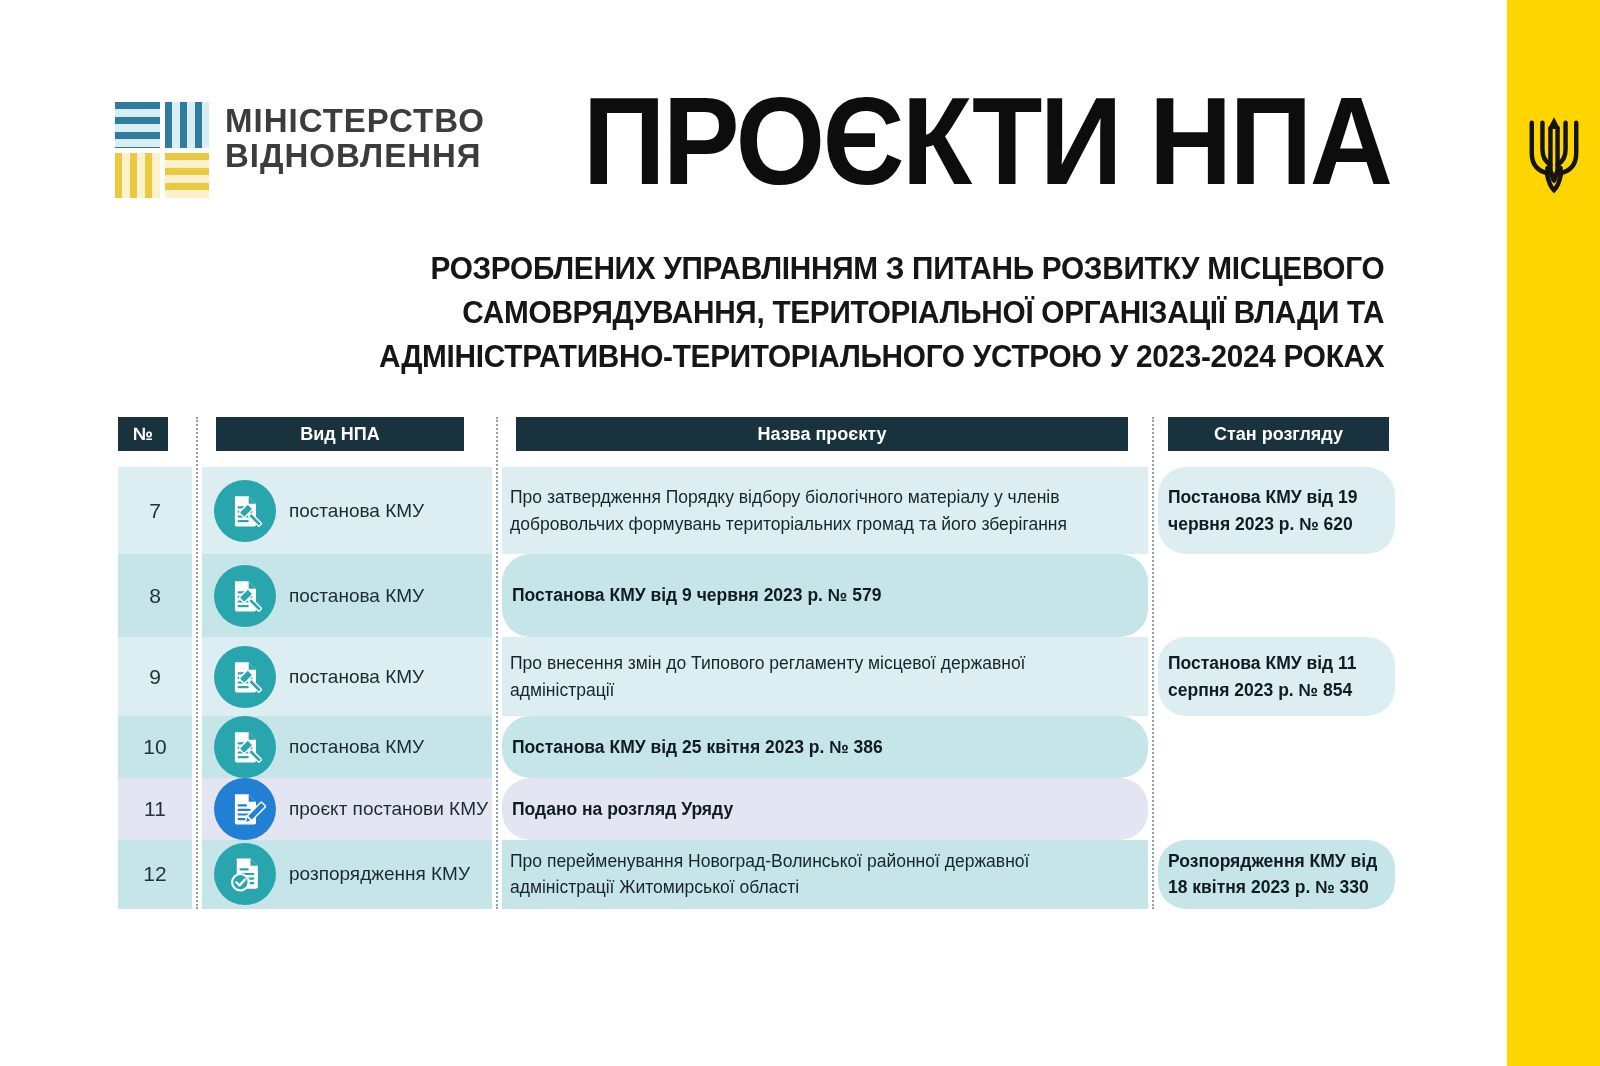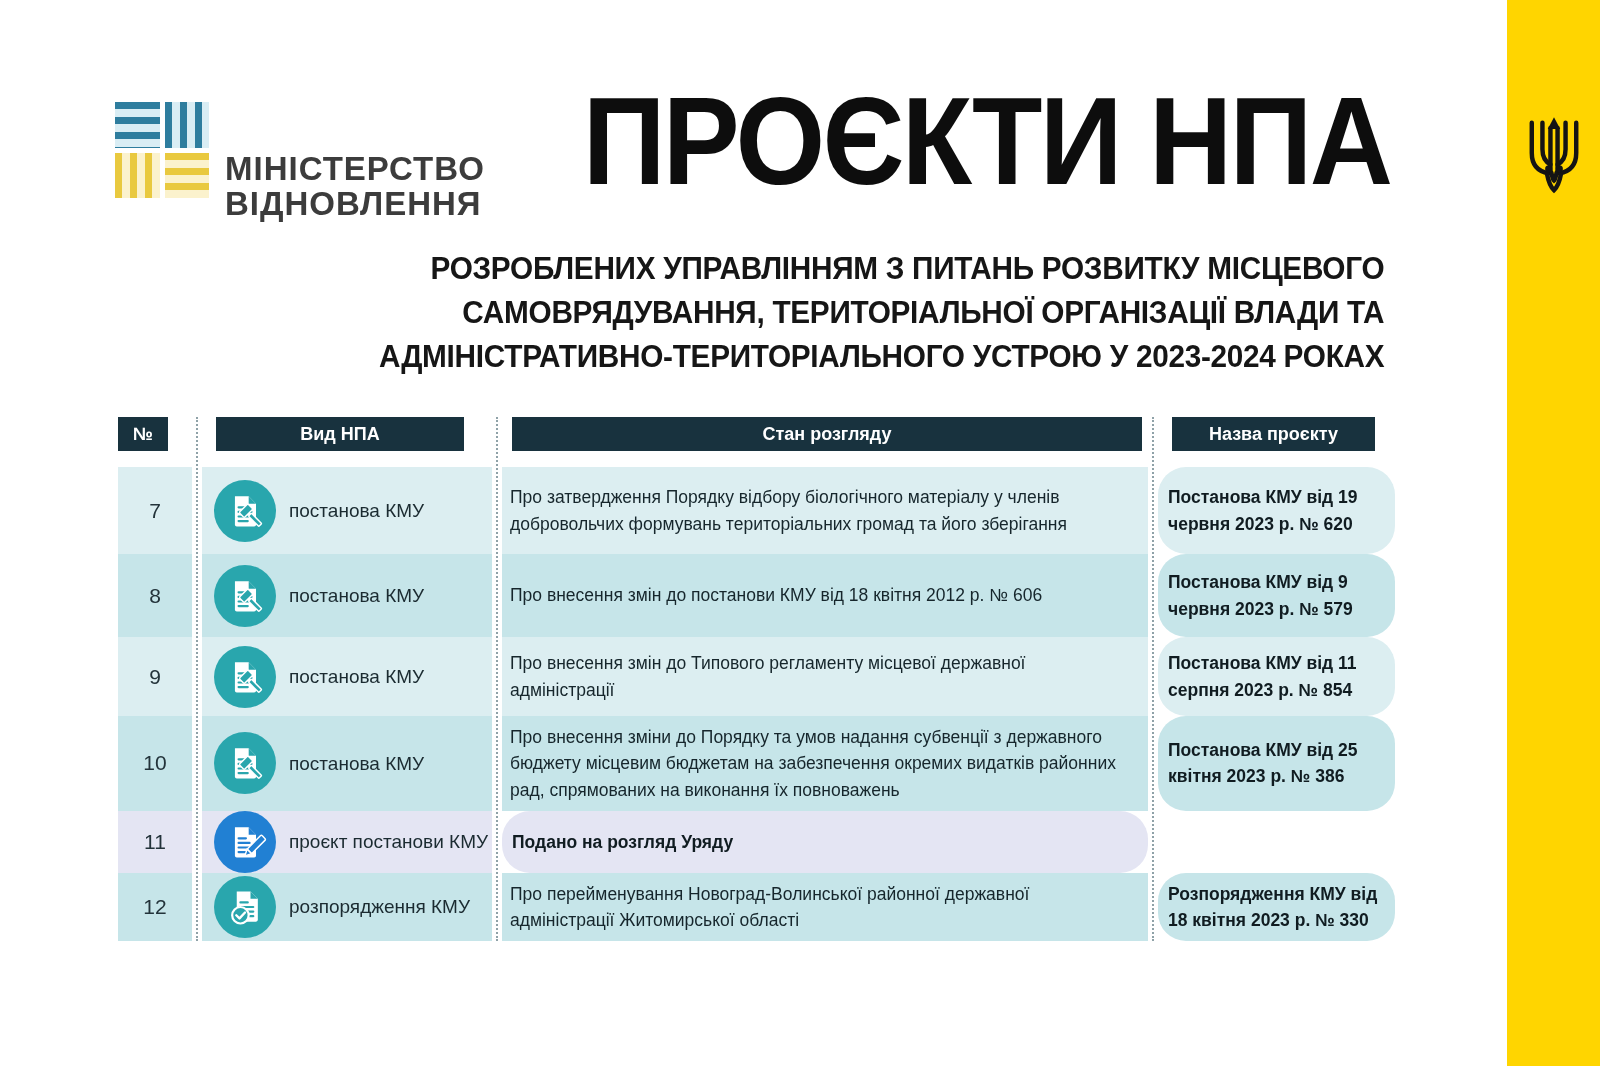--- a/index.html
+++ b/index.html
@@ -24,21 +24,21 @@
   .logo { position: absolute; left: 115px; top: 102px; display: flex; gap: 16px; }
   .logo-mark {
     width: 94px; height: 96px;
     display: grid; grid-template-columns: 1fr 1fr; grid-template-rows: 1fr 1fr; gap: 5px;
   }
   .q { width: 100%; height: 100%; }
   .q-tl { background: repeating-linear-gradient(180deg, #2e7d9e 0 7px, #d9edf4 7px 15px); }
   .q-tr { background: repeating-linear-gradient(90deg,  #2e7d9e 0 7px, #d9edf4 7px 15px); }
   .q-bl { background: repeating-linear-gradient(90deg,  #e9c93f 0 7px, #fbf2cd 7px 15px); }
   .q-br { background: repeating-linear-gradient(180deg, #e9c93f 0 7px, #fbf2cd 7px 15px); }
-  .logo-text { padding-top: 2px; margin-top: 48px; }
+  .logo-text { padding-top: 2px; }
   .logo-name { font-size: 33px; font-weight: 600; letter-spacing: 1px; color: #3c3c3c; line-height: 1.05; }
   .logo-tag  { margin-top: 7px; font-size: 16.5px; color: #4f4f4f; line-height: 1.2; font-style: italic; }
 
   
   .main-title {
     position: absolute; top: 76px; right: 210px;
     font-size: 124px; font-weight: 700; color: #0d0d0d;
     letter-spacing: -3px; line-height: 1.05; white-space: nowrap;
     transform: scaleX(0.93); transform-origin: right center;
   }
@@ -145,22 +145,22 @@
 </div>
 
 <main class="npa-table">
   <div class="vsep vsep-1"></div>
   <div class="vsep vsep-2"></div>
   <div class="vsep vsep-3"></div>
 
   <div class="grid-row t-head">
     <div class="hbox hbox-num">№</div>
     <div class="hbox hbox-type">Вид НПА</div>
+    <div class="hbox hbox-name">Назва проєкту</div>
     <div class="hbox hbox-stat">Стан розгляду</div>
-    <div class="hbox hbox-name">Назва проєкту</div>
   </div>
 
   <div class="grid-row t-row row-light">
     <div class="cell cell-num">7</div>
     <div class="cell cell-type">
       <span class="icon-circle bg-teal">
         <svg width="44" height="44" viewBox="0 0 48 48">
           <path d="M13 8 H28 L36 16 V39 A2 2 0 0 1 34 41 H15 A2 2 0 0 1 13 39 Z" fill="#ffffff"></path>
           <path d="M28 8 V16 H36 Z" fill="#29a6ad"></path>
           <g stroke="#29a6ad" stroke-width="2.4" stroke-linecap="round">
@@ -195,21 +195,20 @@
             <line x1="17" y1="35" x2="27" y2="35"></line>
           </g>
           <g transform="rotate(-45 32 31)" fill="#29a6ad" stroke="#ffffff" stroke-width="1.6">
             <rect x="30" y="27" width="4.5" height="16" rx="1"></rect>
             <rect x="25.5" y="17" width="13.5" height="8" rx="1.5"></rect>
           </g>
         </svg>
       </span>
       <span class="type-label">постанова КМУ</span>
     </div>
-    <div class="cell cell-name">Про внесення змін до постанови КМУ від 18 квітня 2012 р. № 606</div>
     <div class="cell cell-stat">Постанова КМУ від 9 червня 2023 р. № 579</div>
   </div>
 
   <div class="grid-row t-row row-light">
     <div class="cell cell-num">9</div>
     <div class="cell cell-type">
       <span class="icon-circle bg-teal">
         <svg width="44" height="44" viewBox="0 0 48 48">
           <path d="M13 8 H28 L36 16 V39 A2 2 0 0 1 34 41 H15 A2 2 0 0 1 13 39 Z" fill="#ffffff"></path>
           <path d="M28 8 V16 H36 Z" fill="#29a6ad"></path>
@@ -245,21 +244,20 @@
             <line x1="17" y1="35" x2="27" y2="35"></line>
           </g>
           <g transform="rotate(-45 32 31)" fill="#29a6ad" stroke="#ffffff" stroke-width="1.6">
             <rect x="30" y="27" width="4.5" height="16" rx="1"></rect>
             <rect x="25.5" y="17" width="13.5" height="8" rx="1.5"></rect>
           </g>
         </svg>
       </span>
       <span class="type-label">постанова КМУ</span>
     </div>
-    <div class="cell cell-name">Про внесення зміни до Порядку та умов надання субвенції з державного бюджету місцевим бюджетам на забезпечення окремих видатків районних рад, спрямованих на виконання їх повноважень</div>
     <div class="cell cell-stat">Постанова КМУ від 25 квітня 2023 р. № 386</div>
   </div>
 
   <div class="grid-row t-row row-lavender">
     <div class="cell cell-num">11</div>
     <div class="cell cell-type">
       <span class="icon-circle bg-blue">
         <svg width="44" height="44" viewBox="0 0 48 48">
           <path d="M13 8 H28 L36 16 V39 A2 2 0 0 1 34 41 H15 A2 2 0 0 1 13 39 Z" fill="#ffffff"></path>
           <path d="M28 8 V16 H36 Z" fill="#2180d3"></path>

